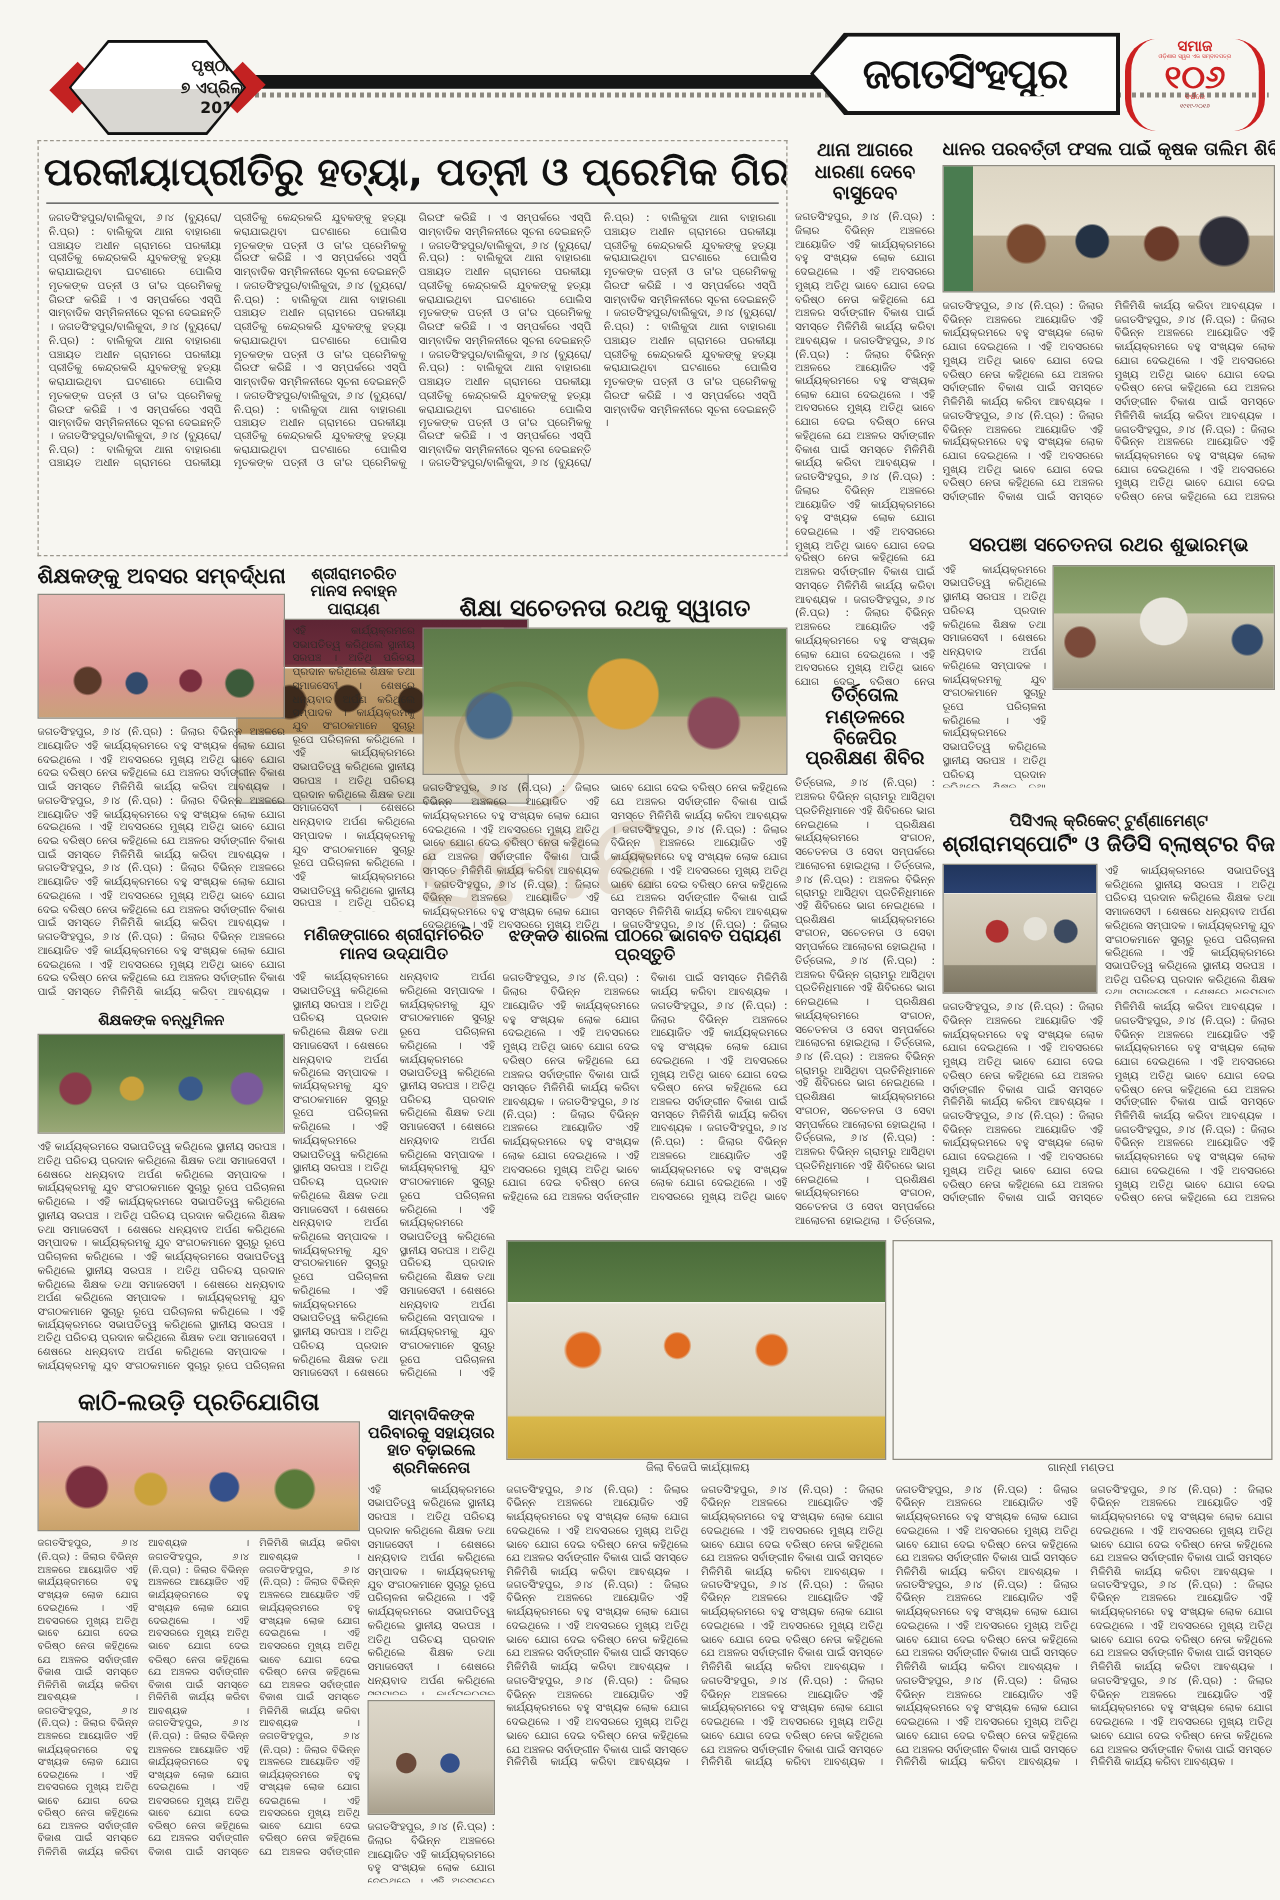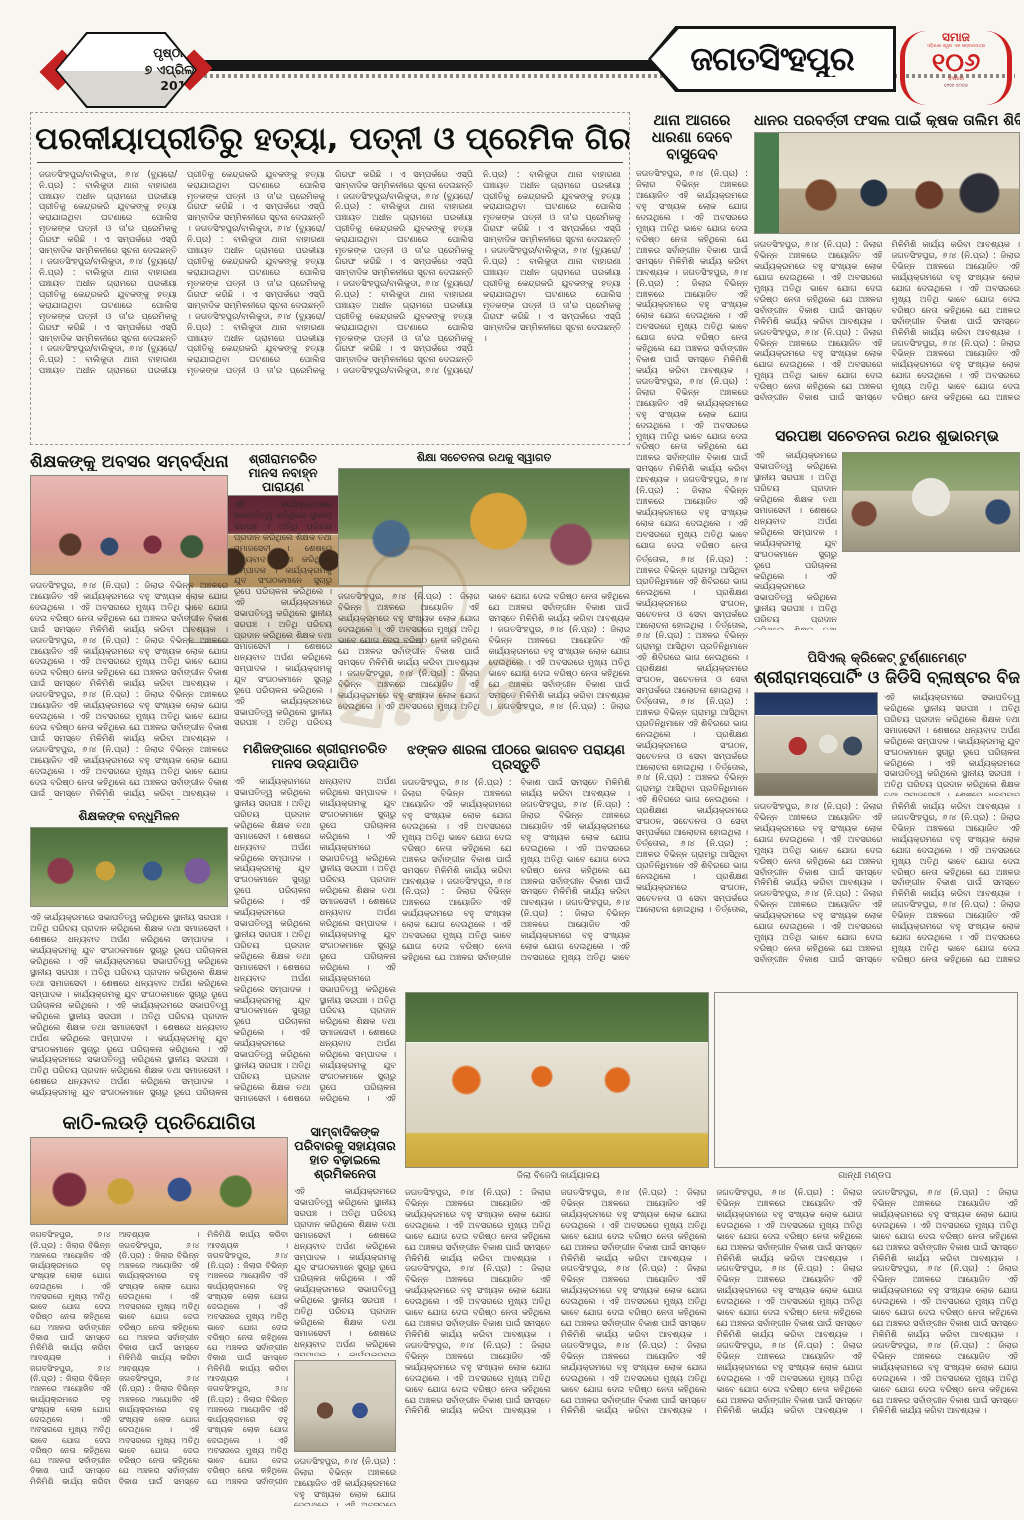--- a/index.html
+++ b/index.html
@@ -152,20 +152,21 @@
     <div class="flagstrip"></div>
   </div>
 </div>
 
 <div class="abs" style="left:636px;top:112px;width:112px;height:430px;">
   <div class="hl" style="font-size:15px;">ଥାନା ଆଗରେ ଧାରଣା ଦେବେ ବାସୁଦେବ</div>
   <div class="body-txt" style="margin-top:6px;height:380px;">ଜଗତସିଂହପୁର, ୬।୪ (ନି.ପ୍ର) : ଜିଲାର ବିଭିନ୍ନ ଅଞ୍ଚଳରେ ଆୟୋଜିତ ଏହି କାର୍ଯ୍ୟକ୍ରମରେ ବହୁ ସଂଖ୍ୟକ ଲୋକ ଯୋଗ ଦେଇଥିଲେ । ଏହି ଅବସରରେ ମୁଖ୍ୟ ଅତିଥି ଭାବେ ଯୋଗ ଦେଇ ବରିଷ୍ଠ ନେତା କହିଥିଲେ ଯେ ଅଞ୍ଚଳର ସର୍ବାଙ୍ଗୀନ ବିକାଶ ପାଇଁ ସମସ୍ତେ ମିଳିମିଶି କାର୍ଯ୍ୟ କରିବା ଆବଶ୍ୟକ । ଜଗତସିଂହପୁର, ୬।୪ (ନି.ପ୍ର) : ଜିଲାର ବିଭିନ୍ନ ଅଞ୍ଚଳରେ ଆୟୋଜିତ ଏହି କାର୍ଯ୍ୟକ୍ରମରେ ବହୁ ସଂଖ୍ୟକ ଲୋକ ଯୋଗ ଦେଇଥିଲେ । ଏହି ଅବସରରେ ମୁଖ୍ୟ ଅତିଥି ଭାବେ ଯୋଗ ଦେଇ ବରିଷ୍ଠ ନେତା କହିଥିଲେ ଯେ ଅଞ୍ଚଳର ସର୍ବାଙ୍ଗୀନ ବିକାଶ ପାଇଁ ସମସ୍ତେ ମିଳିମିଶି କାର୍ଯ୍ୟ କରିବା ଆବଶ୍ୟକ । ଜଗତସିଂହପୁର, ୬।୪ (ନି.ପ୍ର) : ଜିଲାର ବିଭିନ୍ନ ଅଞ୍ଚଳରେ ଆୟୋଜିତ ଏହି କାର୍ଯ୍ୟକ୍ରମରେ ବହୁ ସଂଖ୍ୟକ ଲୋକ ଯୋଗ ଦେଇଥିଲେ । ଏହି ଅବସରରେ ମୁଖ୍ୟ ଅତିଥି ଭାବେ ଯୋଗ ଦେଇ ବରିଷ୍ଠ ନେତା କହିଥିଲେ ଯେ ଅଞ୍ଚଳର ସର୍ବାଙ୍ଗୀନ ବିକାଶ ପାଇଁ ସମସ୍ତେ ମିଳିମିଶି କାର୍ଯ୍ୟ କରିବା ଆବଶ୍ୟକ । ଜଗତସିଂହପୁର, ୬।୪ (ନି.ପ୍ର) : ଜିଲାର ବିଭିନ୍ନ ଅଞ୍ଚଳରେ ଆୟୋଜିତ ଏହି କାର୍ଯ୍ୟକ୍ରମରେ ବହୁ ସଂଖ୍ୟକ ଲୋକ ଯୋଗ ଦେଇଥିଲେ । ଏହି ଅବସରରେ ମୁଖ୍ୟ ଅତିଥି ଭାବେ ଯୋଗ ଦେଇ ବରିଷ୍ଠ ନେତା କହିଥିଲେ ଯେ ଅଞ୍ଚଳର ସର୍ବାଙ୍ଗୀନ ବିକାଶ ପାଇଁ ସମସ୍ତେ ମିଳିମିଶି କାର୍ଯ୍ୟ କରିବା ଆବଶ୍ୟକ । ଜଗତସିଂହପୁର, ୬।୪ (ନି.ପ୍ର) : ଜିଲାର ବିଭିନ୍ନ ଅଞ୍ଚଳରେ ଆୟୋଜିତ ଏହି କାର୍ଯ୍ୟକ୍ରମରେ ବହୁ ସଂଖ୍ୟକ ଲୋକ ଯୋଗ ଦେଇଥିଲେ । ଏହି ଅବସରରେ ମୁଖ୍ୟ ଅତିଥି ଭାବେ ଯୋଗ ଦେଇ ବରିଷ୍ଠ ନେତା କହିଥିଲେ ଯେ ଅଞ୍ଚଳର ସର୍ବାଙ୍ଗୀନ ବିକାଶ ପାଇଁ ସମସ୍ତେ ମିଳିମିଶି କାର୍ଯ୍ୟ କରିବା ଆବଶ୍ୟକ । ଜଗତସିଂହପୁର, ୬।୪ (ନି.ପ୍ର) : ଜିଲାର ବିଭିନ୍ନ ଅଞ୍ଚଳରେ ଆୟୋଜିତ ଏହି କାର୍ଯ୍ୟକ୍ରମରେ ବହୁ ସଂଖ୍ୟକ ଲୋକ ଯୋଗ ଦେଇଥିଲେ । ଏହି ଅବସରରେ ମୁଖ୍ୟ ଅତିଥି ଭାବେ ଯୋଗ ଦେଇ ବରିଷ୍ଠ ନେତା କହିଥିଲେ ଯେ ଅଞ୍ଚଳର ସର୍ବାଙ୍ଗୀନ ବିକାଶ ପାଇଁ ସମସ୍ତେ ମିଳିମିଶି କାର୍ଯ୍ୟ କରିବା ଆବଶ୍ୟକ ।</div>
 </div>
 
 <div class="abs" style="left:636px;top:548px;width:112px;height:437px;">
+  <div class="hl" style="font-size:15px;">ତିର୍ତ୍ତୋଲ ମଣ୍ଡଳରେ ବିଜେପିର ପ୍ରଶିକ୍ଷଣ ଶିବିର</div>
   <div class="body-txt" style="margin-top:6px;height:360px;">ତିର୍ତ୍ତୋଲ, ୬।୪ (ନି.ପ୍ର) : ଅଞ୍ଚଳର ବିଭିନ୍ନ ଗ୍ରାମରୁ ଆସିଥିବା ପ୍ରତିନିଧିମାନେ ଏହି ଶିବିରରେ ଭାଗ ନେଇଥିଲେ । ପ୍ରଶିକ୍ଷଣ କାର୍ଯ୍ୟକ୍ରମରେ ସଂଗଠନ, ସଚେତନତା ଓ ସେବା ସମ୍ପର୍କରେ ଆଲୋଚନା ହୋଇଥିଲା । ତିର୍ତ୍ତୋଲ, ୬।୪ (ନି.ପ୍ର) : ଅଞ୍ଚଳର ବିଭିନ୍ନ ଗ୍ରାମରୁ ଆସିଥିବା ପ୍ରତିନିଧିମାନେ ଏହି ଶିବିରରେ ଭାଗ ନେଇଥିଲେ । ପ୍ରଶିକ୍ଷଣ କାର୍ଯ୍ୟକ୍ରମରେ ସଂଗଠନ, ସଚେତନତା ଓ ସେବା ସମ୍ପର୍କରେ ଆଲୋଚନା ହୋଇଥିଲା । ତିର୍ତ୍ତୋଲ, ୬।୪ (ନି.ପ୍ର) : ଅଞ୍ଚଳର ବିଭିନ୍ନ ଗ୍ରାମରୁ ଆସିଥିବା ପ୍ରତିନିଧିମାନେ ଏହି ଶିବିରରେ ଭାଗ ନେଇଥିଲେ । ପ୍ରଶିକ୍ଷଣ କାର୍ଯ୍ୟକ୍ରମରେ ସଂଗଠନ, ସଚେତନତା ଓ ସେବା ସମ୍ପର୍କରେ ଆଲୋଚନା ହୋଇଥିଲା । ତିର୍ତ୍ତୋଲ, ୬।୪ (ନି.ପ୍ର) : ଅଞ୍ଚଳର ବିଭିନ୍ନ ଗ୍ରାମରୁ ଆସିଥିବା ପ୍ରତିନିଧିମାନେ ଏହି ଶିବିରରେ ଭାଗ ନେଇଥିଲେ । ପ୍ରଶିକ୍ଷଣ କାର୍ଯ୍ୟକ୍ରମରେ ସଂଗଠନ, ସଚେତନତା ଓ ସେବା ସମ୍ପର୍କରେ ଆଲୋଚନା ହୋଇଥିଲା । ତିର୍ତ୍ତୋଲ, ୬।୪ (ନି.ପ୍ର) : ଅଞ୍ଚଳର ବିଭିନ୍ନ ଗ୍ରାମରୁ ଆସିଥିବା ପ୍ରତିନିଧିମାନେ ଏହି ଶିବିରରେ ଭାଗ ନେଇଥିଲେ । ପ୍ରଶିକ୍ଷଣ କାର୍ଯ୍ୟକ୍ରମରେ ସଂଗଠନ, ସଚେତନତା ଓ ସେବା ସମ୍ପର୍କରେ ଆଲୋଚନା ହୋଇଥିଲା । ତିର୍ତ୍ତୋଲ, ୬।୪ (ନି.ପ୍ର) : ଅଞ୍ଚଳର ବିଭିନ୍ନ ଗ୍ରାମରୁ ଆସିଥିବା ପ୍ରତିନିଧିମାନେ ଏହି ଶିବିରରେ ଭାଗ ନେଇଥିଲେ । ପ୍ରଶିକ୍ଷଣ କାର୍ଯ୍ୟକ୍ରମରେ ସଂଗଠନ, ସଚେତନତା ଓ ସେବା ସମ୍ପର୍କରେ ଆଲୋଚନା ହୋଇଥିଲା । ତିର୍ତ୍ତୋଲ, ୬।୪ (ନି.ପ୍ର) : ଅଞ୍ଚଳର ବିଭିନ୍ନ ଗ୍ରାମରୁ ଆସିଥିବା ପ୍ରତିନିଧିମାନେ ଏହି ଶିବିରରେ ଭାଗ ନେଇଥିଲେ । ପ୍ରଶିକ୍ଷଣ କାର୍ଯ୍ୟକ୍ରମରେ ସଂଗଠନ, ସଚେତନତା ଓ ସେବା ସମ୍ପର୍କରେ ଆଲୋଚନା ହୋଇଥିଲା । ତିର୍ତ୍ତୋଲ, ୬।୪ (ନି.ପ୍ର) : ଅଞ୍ଚଳର ବିଭିନ୍ନ ଗ୍ରାମରୁ ଆସିଥିବା ପ୍ରତିନିଧିମାନେ ଏହି ଶିବିରରେ ଭାଗ ନେଇଥିଲେ । ପ୍ରଶିକ୍ଷଣ କାର୍ଯ୍ୟକ୍ରମରେ ସଂଗଠନ, ସଚେତନତା ଓ ସେବା ସମ୍ପର୍କରେ ଆଲୋଚନା ହୋଇଥିଲା ।</div>
 </div>
 
 <div class="abs" style="left:754px;top:112px;width:266px;height:310px;">
   <div class="hl nw" style="font-size:14.5px;">ଧାନର ପରବର୍ତ୍ତୀ ଫସଲ ପାଇଁ କୃଷକ ତାଲିମ ଶିବିର</div>
   <div class="ph ph-training" style="margin-top:4px;width:100%;height:102px;"></div>
   <div class="body-txt cols2" style="margin-top:5px;height:172px;">ଜଗତସିଂହପୁର, ୬।୪ (ନି.ପ୍ର) : ଜିଲାର ବିଭିନ୍ନ ଅଞ୍ଚଳରେ ଆୟୋଜିତ ଏହି କାର୍ଯ୍ୟକ୍ରମରେ ବହୁ ସଂଖ୍ୟକ ଲୋକ ଯୋଗ ଦେଇଥିଲେ । ଏହି ଅବସରରେ ମୁଖ୍ୟ ଅତିଥି ଭାବେ ଯୋଗ ଦେଇ ବରିଷ୍ଠ ନେତା କହିଥିଲେ ଯେ ଅଞ୍ଚଳର ସର୍ବାଙ୍ଗୀନ ବିକାଶ ପାଇଁ ସମସ୍ତେ ମିଳିମିଶି କାର୍ଯ୍ୟ କରିବା ଆବଶ୍ୟକ । ଜଗତସିଂହପୁର, ୬।୪ (ନି.ପ୍ର) : ଜିଲାର ବିଭିନ୍ନ ଅଞ୍ଚଳରେ ଆୟୋଜିତ ଏହି କାର୍ଯ୍ୟକ୍ରମରେ ବହୁ ସଂଖ୍ୟକ ଲୋକ ଯୋଗ ଦେଇଥିଲେ । ଏହି ଅବସରରେ ମୁଖ୍ୟ ଅତିଥି ଭାବେ ଯୋଗ ଦେଇ ବରିଷ୍ଠ ନେତା କହିଥିଲେ ଯେ ଅଞ୍ଚଳର ସର୍ବାଙ୍ଗୀନ ବିକାଶ ପାଇଁ ସମସ୍ତେ ମିଳିମିଶି କାର୍ଯ୍ୟ କରିବା ଆବଶ୍ୟକ । ଜଗତସିଂହପୁର, ୬।୪ (ନି.ପ୍ର) : ଜିଲାର ବିଭିନ୍ନ ଅଞ୍ଚଳରେ ଆୟୋଜିତ ଏହି କାର୍ଯ୍ୟକ୍ରମରେ ବହୁ ସଂଖ୍ୟକ ଲୋକ ଯୋଗ ଦେଇଥିଲେ । ଏହି ଅବସରରେ ମୁଖ୍ୟ ଅତିଥି ଭାବେ ଯୋଗ ଦେଇ ବରିଷ୍ଠ ନେତା କହିଥିଲେ ଯେ ଅଞ୍ଚଳର ସର୍ବାଙ୍ଗୀନ ବିକାଶ ପାଇଁ ସମସ୍ତେ ମିଳିମିଶି କାର୍ଯ୍ୟ କରିବା ଆବଶ୍ୟକ । ଜଗତସିଂହପୁର, ୬।୪ (ନି.ପ୍ର) : ଜିଲାର ବିଭିନ୍ନ ଅଞ୍ଚଳରେ ଆୟୋଜିତ ଏହି କାର୍ଯ୍ୟକ୍ରମରେ ବହୁ ସଂଖ୍ୟକ ଲୋକ ଯୋଗ ଦେଇଥିଲେ । ଏହି ଅବସରରେ ମୁଖ୍ୟ ଅତିଥି ଭାବେ ଯୋଗ ଦେଇ ବରିଷ୍ଠ ନେତା କହିଥିଲେ ଯେ ଅଞ୍ଚଳର ସର୍ବାଙ୍ଗୀନ ବିକାଶ ପାଇଁ ସମସ୍ତେ ମିଳିମିଶି କାର୍ଯ୍ୟ କରିବା ଆବଶ୍ୟକ । ଜଗତସିଂହପୁର, ୬।୪ (ନି.ପ୍ର) : ଜିଲାର ବିଭିନ୍ନ ଅଞ୍ଚଳରେ ଆୟୋଜିତ ଏହି କାର୍ଯ୍ୟକ୍ରମରେ ବହୁ ସଂଖ୍ୟକ ଲୋକ ଯୋଗ ଦେଇଥିଲେ । ଏହି ଅବସରରେ ମୁଖ୍ୟ ଅତିଥି ଭାବେ ଯୋଗ ଦେଇ ବରିଷ୍ଠ ନେତା କହିଥିଲେ ଯେ ଅଞ୍ଚଳର ସର୍ବାଙ୍ଗୀନ ବିକାଶ ପାଇଁ ସମସ୍ତେ ମିଳିମିଶି କାର୍ଯ୍ୟ କରିବା ଆବଶ୍ୟକ ।</div>
 </div>
 
 <div class="abs" style="left:754px;top:428px;width:266px;height:218px;">
@@ -194,21 +195,21 @@
   <div class="ph ph-field" style="margin-top:4px;width:100%;height:80px;"></div>
   <div class="body-txt" style="margin-top:5px;height:185px;">ଏହି କାର୍ଯ୍ୟକ୍ରମରେ ସଭାପତିତ୍ୱ କରିଥିଲେ ସ୍ଥାନୀୟ ସରପଞ୍ଚ । ଅତିଥି ପରିଚୟ ପ୍ରଦାନ କରିଥିଲେ ଶିକ୍ଷକ ତଥା ସମାଜସେବୀ । ଶେଷରେ ଧନ୍ୟବାଦ ଅର୍ପଣ କରିଥିଲେ ସମ୍ପାଦକ । କାର୍ଯ୍ୟକ୍ରମକୁ ଯୁବ ସଂଗଠକମାନେ ସୁଚାରୁ ରୂପେ ପରିଚାଳନା କରିଥିଲେ । ଏହି କାର୍ଯ୍ୟକ୍ରମରେ ସଭାପତିତ୍ୱ କରିଥିଲେ ସ୍ଥାନୀୟ ସରପଞ୍ଚ । ଅତିଥି ପରିଚୟ ପ୍ରଦାନ କରିଥିଲେ ଶିକ୍ଷକ ତଥା ସମାଜସେବୀ । ଶେଷରେ ଧନ୍ୟବାଦ ଅର୍ପଣ କରିଥିଲେ ସମ୍ପାଦକ । କାର୍ଯ୍ୟକ୍ରମକୁ ଯୁବ ସଂଗଠକମାନେ ସୁଚାରୁ ରୂପେ ପରିଚାଳନା କରିଥିଲେ । ଏହି କାର୍ଯ୍ୟକ୍ରମରେ ସଭାପତିତ୍ୱ କରିଥିଲେ ସ୍ଥାନୀୟ ସରପଞ୍ଚ । ଅତିଥି ପରିଚୟ ପ୍ରଦାନ କରିଥିଲେ ଶିକ୍ଷକ ତଥା ସମାଜସେବୀ । ଶେଷରେ ଧନ୍ୟବାଦ ଅର୍ପଣ କରିଥିଲେ ସମ୍ପାଦକ । କାର୍ଯ୍ୟକ୍ରମକୁ ଯୁବ ସଂଗଠକମାନେ ସୁଚାରୁ ରୂପେ ପରିଚାଳନା କରିଥିଲେ । ଏହି କାର୍ଯ୍ୟକ୍ରମରେ ସଭାପତିତ୍ୱ କରିଥିଲେ ସ୍ଥାନୀୟ ସରପଞ୍ଚ । ଅତିଥି ପରିଚୟ ପ୍ରଦାନ କରିଥିଲେ ଶିକ୍ଷକ ତଥା ସମାଜସେବୀ । ଶେଷରେ ଧନ୍ୟବାଦ ଅର୍ପଣ କରିଥିଲେ ସମ୍ପାଦକ । କାର୍ଯ୍ୟକ୍ରମକୁ ଯୁବ ସଂଗଠକମାନେ ସୁଚାରୁ ରୂପେ ପରିଚାଳନା କରିଥିଲେ । ଏହି କାର୍ଯ୍ୟକ୍ରମରେ ସଭାପତିତ୍ୱ କରିଥିଲେ ସ୍ଥାନୀୟ ସରପଞ୍ଚ । ଅତିଥି ପରିଚୟ ପ୍ରଦାନ କରିଥିଲେ ଶିକ୍ଷକ ତଥା ସମାଜସେବୀ । ଶେଷରେ ଧନ୍ୟବାଦ ଅର୍ପଣ କରିଥିଲେ ସମ୍ପାଦକ । କାର୍ଯ୍ୟକ୍ରମକୁ ଯୁବ ସଂଗଠକମାନେ ସୁଚାରୁ ରୂପେ ପରିଚାଳନା କରିଥିଲେ ।</div>
 </div>
 
 <div class="abs" style="left:234px;top:452px;width:98px;height:288px;">
   <div class="hl" style="font-size:12.5px;">ଶ୍ରୀରାମଚରିତ ମାନସ ନବାହ୍ନ ପାରାୟଣ</div>
   <div class="body-txt" style="margin-top:5px;height:230px;">ଏହି କାର୍ଯ୍ୟକ୍ରମରେ ସଭାପତିତ୍ୱ କରିଥିଲେ ସ୍ଥାନୀୟ ସରପଞ୍ଚ । ଅତିଥି ପରିଚୟ ପ୍ରଦାନ କରିଥିଲେ ଶିକ୍ଷକ ତଥା ସମାଜସେବୀ । ଶେଷରେ ଧନ୍ୟବାଦ ଅର୍ପଣ କରିଥିଲେ ସମ୍ପାଦକ । କାର୍ଯ୍ୟକ୍ରମକୁ ଯୁବ ସଂଗଠକମାନେ ସୁଚାରୁ ରୂପେ ପରିଚାଳନା କରିଥିଲେ । ଏହି କାର୍ଯ୍ୟକ୍ରମରେ ସଭାପତିତ୍ୱ କରିଥିଲେ ସ୍ଥାନୀୟ ସରପଞ୍ଚ । ଅତିଥି ପରିଚୟ ପ୍ରଦାନ କରିଥିଲେ ଶିକ୍ଷକ ତଥା ସମାଜସେବୀ । ଶେଷରେ ଧନ୍ୟବାଦ ଅର୍ପଣ କରିଥିଲେ ସମ୍ପାଦକ । କାର୍ଯ୍ୟକ୍ରମକୁ ଯୁବ ସଂଗଠକମାନେ ସୁଚାରୁ ରୂପେ ପରିଚାଳନା କରିଥିଲେ । ଏହି କାର୍ଯ୍ୟକ୍ରମରେ ସଭାପତିତ୍ୱ କରିଥିଲେ ସ୍ଥାନୀୟ ସରପଞ୍ଚ । ଅତିଥି ପରିଚୟ ପ୍ରଦାନ କରିଥିଲେ ଶିକ୍ଷକ ତଥା ସମାଜସେବୀ । ଶେଷରେ ଧନ୍ୟବାଦ ଅର୍ପଣ କରିଥିଲେ ସମ୍ପାଦକ । କାର୍ଯ୍ୟକ୍ରମକୁ ଯୁବ ସଂଗଠକମାନେ ସୁଚାରୁ ରୂପେ ପରିଚାଳନା କରିଥିଲେ । ଏହି କାର୍ଯ୍ୟକ୍ରମରେ ସଭାପତିତ୍ୱ କରିଥିଲେ ସ୍ଥାନୀୟ ସରପଞ୍ଚ । ଅତିଥି ପରିଚୟ ପ୍ରଦାନ କରିଥିଲେ ଶିକ୍ଷକ ତଥା ସମାଜସେବୀ । ଶେଷରେ ଧନ୍ୟବାଦ ଅର୍ପଣ କରିଥିଲେ ସମ୍ପାଦକ । କାର୍ଯ୍ୟକ୍ରମକୁ ଯୁବ ସଂଗଠକମାନେ ସୁଚାରୁ ରୂପେ ପରିଚାଳନା କରିଥିଲେ ।</div>
 </div>
 
 <div class="abs" style="left:338px;top:452px;width:292px;height:288px;">
-  <div class="hl nw" style="font-size:11px;">ଶିକ୍ଷା ସଚେତନତା ରଥକୁ ସ୍ୱାଗତ</div>
+  <div class="hl nw" style="font-size:19px;margin-top:25px;">ଶିକ୍ଷା ସଚେତନତା ରଥକୁ ସ୍ୱାଗତ</div>
   <div class="ph ph-rath" style="margin-top:4px;width:100%;height:118px;"></div>
   <div class="body-txt cols2" style="margin-top:5px;height:128px;">ଜଗତସିଂହପୁର, ୬।୪ (ନି.ପ୍ର) : ଜିଲାର ବିଭିନ୍ନ ଅଞ୍ଚଳରେ ଆୟୋଜିତ ଏହି କାର୍ଯ୍ୟକ୍ରମରେ ବହୁ ସଂଖ୍ୟକ ଲୋକ ଯୋଗ ଦେଇଥିଲେ । ଏହି ଅବସରରେ ମୁଖ୍ୟ ଅତିଥି ଭାବେ ଯୋଗ ଦେଇ ବରିଷ୍ଠ ନେତା କହିଥିଲେ ଯେ ଅଞ୍ଚଳର ସର୍ବାଙ୍ଗୀନ ବିକାଶ ପାଇଁ ସମସ୍ତେ ମିଳିମିଶି କାର୍ଯ୍ୟ କରିବା ଆବଶ୍ୟକ । ଜଗତସିଂହପୁର, ୬।୪ (ନି.ପ୍ର) : ଜିଲାର ବିଭିନ୍ନ ଅଞ୍ଚଳରେ ଆୟୋଜିତ ଏହି କାର୍ଯ୍ୟକ୍ରମରେ ବହୁ ସଂଖ୍ୟକ ଲୋକ ଯୋଗ ଦେଇଥିଲେ । ଏହି ଅବସରରେ ମୁଖ୍ୟ ଅତିଥି ଭାବେ ଯୋଗ ଦେଇ ବରିଷ୍ଠ ନେତା କହିଥିଲେ ଯେ ଅଞ୍ଚଳର ସର୍ବାଙ୍ଗୀନ ବିକାଶ ପାଇଁ ସମସ୍ତେ ମିଳିମିଶି କାର୍ଯ୍ୟ କରିବା ଆବଶ୍ୟକ । ଜଗତସିଂହପୁର, ୬।୪ (ନି.ପ୍ର) : ଜିଲାର ବିଭିନ୍ନ ଅଞ୍ଚଳରେ ଆୟୋଜିତ ଏହି କାର୍ଯ୍ୟକ୍ରମରେ ବହୁ ସଂଖ୍ୟକ ଲୋକ ଯୋଗ ଦେଇଥିଲେ । ଏହି ଅବସରରେ ମୁଖ୍ୟ ଅତିଥି ଭାବେ ଯୋଗ ଦେଇ ବରିଷ୍ଠ ନେତା କହିଥିଲେ ଯେ ଅଞ୍ଚଳର ସର୍ବାଙ୍ଗୀନ ବିକାଶ ପାଇଁ ସମସ୍ତେ ମିଳିମିଶି କାର୍ଯ୍ୟ କରିବା ଆବଶ୍ୟକ । ଜଗତସିଂହପୁର, ୬।୪ (ନି.ପ୍ର) : ଜିଲାର ବିଭିନ୍ନ ଅଞ୍ଚଳରେ ଆୟୋଜିତ ଏହି କାର୍ଯ୍ୟକ୍ରମରେ ବହୁ ସଂଖ୍ୟକ ଲୋକ ଯୋଗ ଦେଇଥିଲେ । ଏହି ଅବସରରେ ମୁଖ୍ୟ ଅତିଥି ଭାବେ ଯୋଗ ଦେଇ ବରିଷ୍ଠ ନେତା କହିଥିଲେ ଯେ ଅଞ୍ଚଳର ସର୍ବାଙ୍ଗୀନ ବିକାଶ ପାଇଁ ସମସ୍ତେ ମିଳିମିଶି କାର୍ଯ୍ୟ କରିବା ଆବଶ୍ୟକ ।</div>
 </div>
 
 <div class="abs" style="left:234px;top:742px;width:162px;height:378px;">
   <div class="hl" style="font-size:13px;">ମଣିଜଙ୍ଗାରେ ଶ୍ରୀରାମଚରିତ ମାନସ ଉଦ୍‌ଯାପିତ</div>
   <div class="body-txt cols2" style="margin-top:5px;height:330px;">ଏହି କାର୍ଯ୍ୟକ୍ରମରେ ସଭାପତିତ୍ୱ କରିଥିଲେ ସ୍ଥାନୀୟ ସରପଞ୍ଚ । ଅତିଥି ପରିଚୟ ପ୍ରଦାନ କରିଥିଲେ ଶିକ୍ଷକ ତଥା ସମାଜସେବୀ । ଶେଷରେ ଧନ୍ୟବାଦ ଅର୍ପଣ କରିଥିଲେ ସମ୍ପାଦକ । କାର୍ଯ୍ୟକ୍ରମକୁ ଯୁବ ସଂଗଠକମାନେ ସୁଚାରୁ ରୂପେ ପରିଚାଳନା କରିଥିଲେ । ଏହି କାର୍ଯ୍ୟକ୍ରମରେ ସଭାପତିତ୍ୱ କରିଥିଲେ ସ୍ଥାନୀୟ ସରପଞ୍ଚ । ଅତିଥି ପରିଚୟ ପ୍ରଦାନ କରିଥିଲେ ଶିକ୍ଷକ ତଥା ସମାଜସେବୀ । ଶେଷରେ ଧନ୍ୟବାଦ ଅର୍ପଣ କରିଥିଲେ ସମ୍ପାଦକ । କାର୍ଯ୍ୟକ୍ରମକୁ ଯୁବ ସଂଗଠକମାନେ ସୁଚାରୁ ରୂପେ ପରିଚାଳନା କରିଥିଲେ । ଏହି କାର୍ଯ୍ୟକ୍ରମରେ ସଭାପତିତ୍ୱ କରିଥିଲେ ସ୍ଥାନୀୟ ସରପଞ୍ଚ । ଅତିଥି ପରିଚୟ ପ୍ରଦାନ କରିଥିଲେ ଶିକ୍ଷକ ତଥା ସମାଜସେବୀ । ଶେଷରେ ଧନ୍ୟବାଦ ଅର୍ପଣ କରିଥିଲେ ସମ୍ପାଦକ । କାର୍ଯ୍ୟକ୍ରମକୁ ଯୁବ ସଂଗଠକମାନେ ସୁଚାରୁ ରୂପେ ପରିଚାଳନା କରିଥିଲେ । ଏହି କାର୍ଯ୍ୟକ୍ରମରେ ସଭାପତିତ୍ୱ କରିଥିଲେ ସ୍ଥାନୀୟ ସରପଞ୍ଚ । ଅତିଥି ପରିଚୟ ପ୍ରଦାନ କରିଥିଲେ ଶିକ୍ଷକ ତଥା ସମାଜସେବୀ । ଶେଷରେ ଧନ୍ୟବାଦ ଅର୍ପଣ କରିଥିଲେ ସମ୍ପାଦକ । କାର୍ଯ୍ୟକ୍ରମକୁ ଯୁବ ସଂଗଠକମାନେ ସୁଚାରୁ ରୂପେ ପରିଚାଳନା କରିଥିଲେ । ଏହି କାର୍ଯ୍ୟକ୍ରମରେ ସଭାପତିତ୍ୱ କରିଥିଲେ ସ୍ଥାନୀୟ ସରପଞ୍ଚ । ଅତିଥି ପରିଚୟ ପ୍ରଦାନ କରିଥିଲେ ଶିକ୍ଷକ ତଥା ସମାଜସେବୀ । ଶେଷରେ ଧନ୍ୟବାଦ ଅର୍ପଣ କରିଥିଲେ ସମ୍ପାଦକ । କାର୍ଯ୍ୟକ୍ରମକୁ ଯୁବ ସଂଗଠକମାନେ ସୁଚାରୁ ରୂପେ ପରିଚାଳନା କରିଥିଲେ । ଏହି କାର୍ଯ୍ୟକ୍ରମରେ ସଭାପତିତ୍ୱ କରିଥିଲେ ସ୍ଥାନୀୟ ସରପଞ୍ଚ । ଅତିଥି ପରିଚୟ ପ୍ରଦାନ କରିଥିଲେ ଶିକ୍ଷକ ତଥା ସମାଜସେବୀ । ଶେଷରେ ଧନ୍ୟବାଦ ଅର୍ପଣ କରିଥିଲେ ସମ୍ପାଦକ । କାର୍ଯ୍ୟକ୍ରମକୁ ଯୁବ ସଂଗଠକମାନେ ସୁଚାରୁ ରୂପେ ପରିଚାଳନା କରିଥିଲେ । ଏହି କାର୍ଯ୍ୟକ୍ରମରେ ସଭାପତିତ୍ୱ କରିଥିଲେ ସ୍ଥାନୀୟ ସରପଞ୍ଚ । ଅତିଥି ପରିଚୟ ପ୍ରଦାନ କରିଥିଲେ ଶିକ୍ଷକ ତଥା ସମାଜସେବୀ । ଶେଷରେ ଧନ୍ୟବାଦ ଅର୍ପଣ କରିଥିଲେ ସମ୍ପାଦକ । କାର୍ଯ୍ୟକ୍ରମକୁ ଯୁବ ସଂଗଠକମାନେ ସୁଚାରୁ ରୂପେ ପରିଚାଳନା କରିଥିଲେ । ଏହି କାର୍ଯ୍ୟକ୍ରମରେ ସଭାପତିତ୍ୱ କରିଥିଲେ ସ୍ଥାନୀୟ ସରପଞ୍ଚ । ଅତିଥି ପରିଚୟ ପ୍ରଦାନ କରିଥିଲେ ଶିକ୍ଷକ ତଥା ସମାଜସେବୀ । ଶେଷରେ ଧନ୍ୟବାଦ ଅର୍ପଣ କରିଥିଲେ ସମ୍ପାଦକ । କାର୍ଯ୍ୟକ୍ରମକୁ ଯୁବ ସଂଗଠକମାନେ ସୁଚାରୁ ରୂପେ ପରିଚାଳନା କରିଥିଲେ ।</div>
 </div>
 
 <div class="abs" style="left:402px;top:742px;width:228px;height:240px;">

